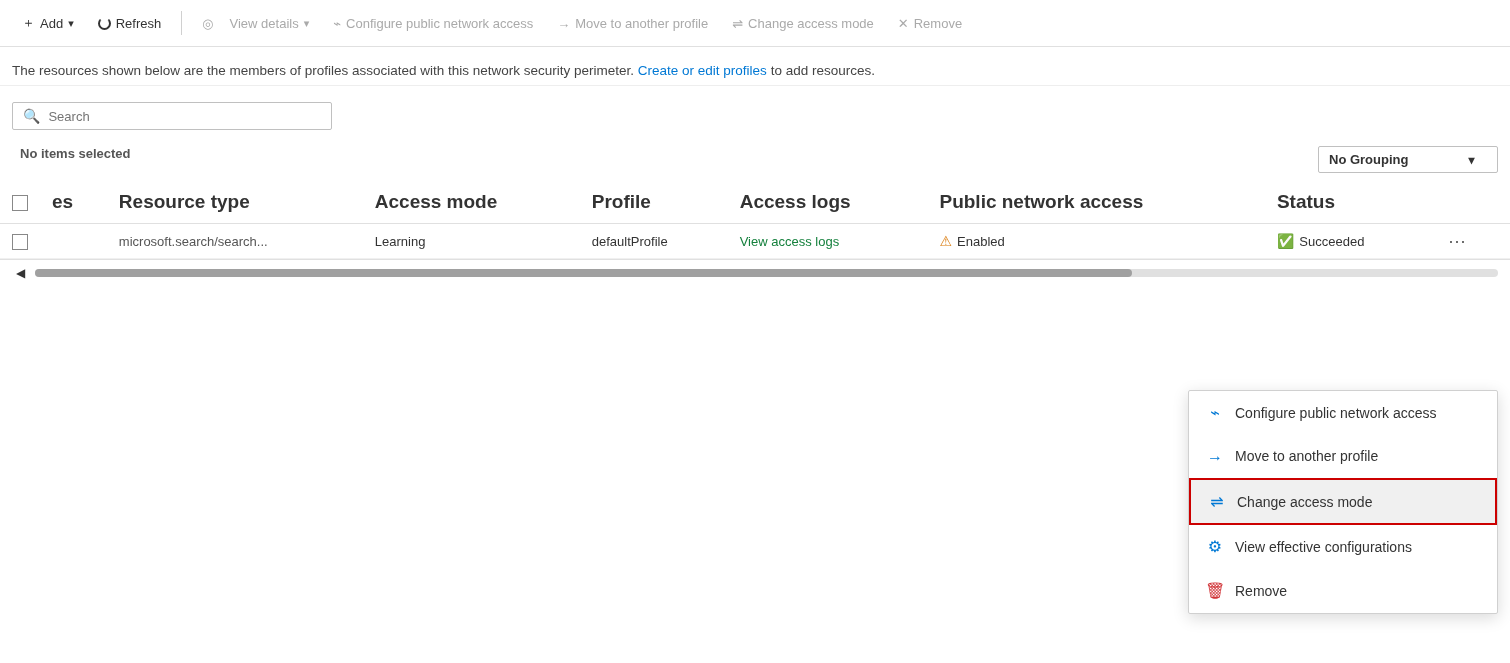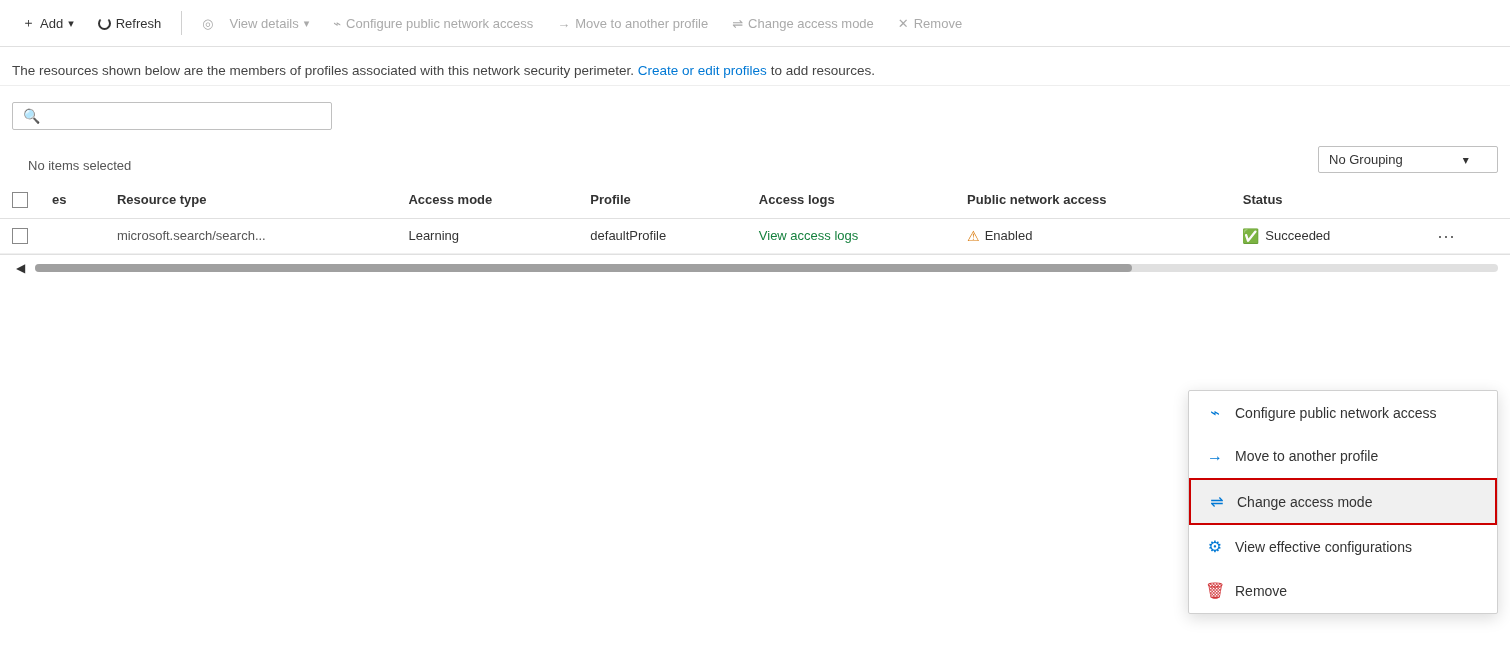--- a/index.html
+++ b/index.html
@@ -77,23 +77,24 @@
       font-size: 13px;
       color: #555;
       width: 100%;
       background: transparent;
     }
     .search-icon { color: #555; font-size: 14px; }
 
     
     .selection-row {
       display: flex;
-      align-items: flex-end;
+      align-items: flex-start;
       justify-content: space-between;
-      padding: 6px 12px 8px 28px;
+      padding: 6px 12px 8px 20px;
+      font-weight: bold;
     }
     .no-items-text {
       font-size: 13px;
       color: #555;
     }
     .grouping-select {
       display: flex;
       align-items: center;
       border: 1px solid #c0c0c0;
       border-radius: 2px;
@@ -111,21 +112,21 @@
       position: relative;
     }
     table {
       width: 100%;
       border-collapse: collapse;
       min-width: 900px;
     }
     thead th {
       text-align: left;
       font-weight: 600;
-      font-size: 13px;
+      font-size: 19px;
       padding: 10px 12px;
       border-bottom: 1px solid #e0e0e0;
       color: #333;
       white-space: nowrap;
     }
     thead th:first-child {
       width: 30px;
     }
     tbody td {
       padding: 6px 12px;
@@ -281,20 +282,21 @@
 
 <div class="info-bar">
   <span>The resources shown below are the members of profiles associated with this network security perimeter.</span>
   <a href="#">Create or edit profiles</a>
   <span>to add resources.</span>
 </div>
 
 <div class="search-bar-area">
   <div class="search-box">
     <span class="search-icon">🔍</span>
+    <input type="text" placeholder="Search" style="">
   </div>
 </div>
 
 <div class="selection-row">
   <span class="no-items-text">No items selected</span>
   <div class="grouping-select">
     <span>No Grouping</span>
     <span style="font-size:12px;">▾</span>
   </div>
 </div>

